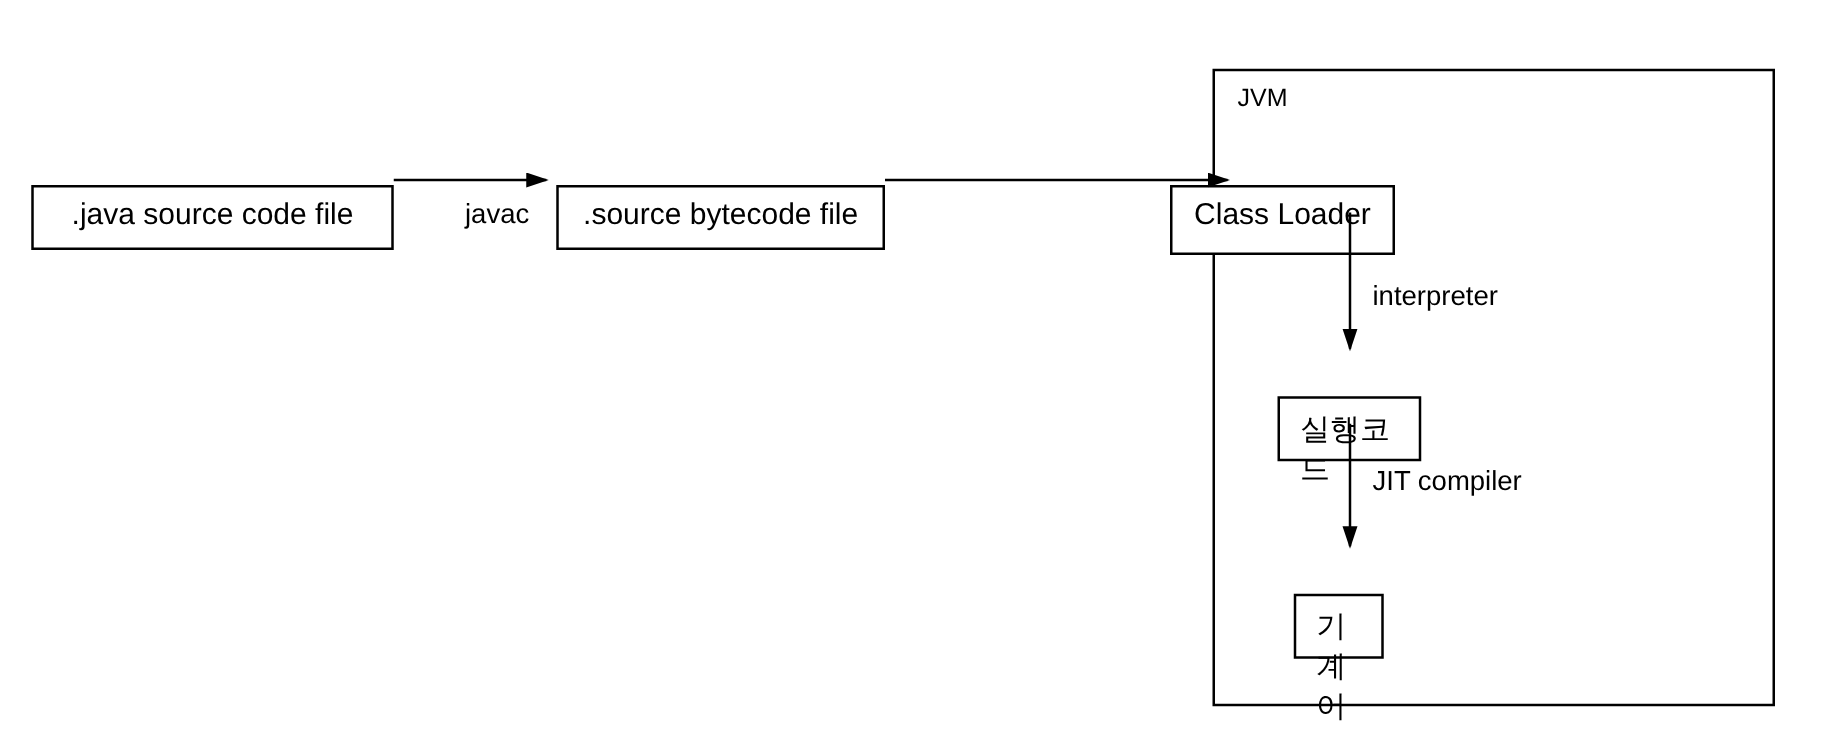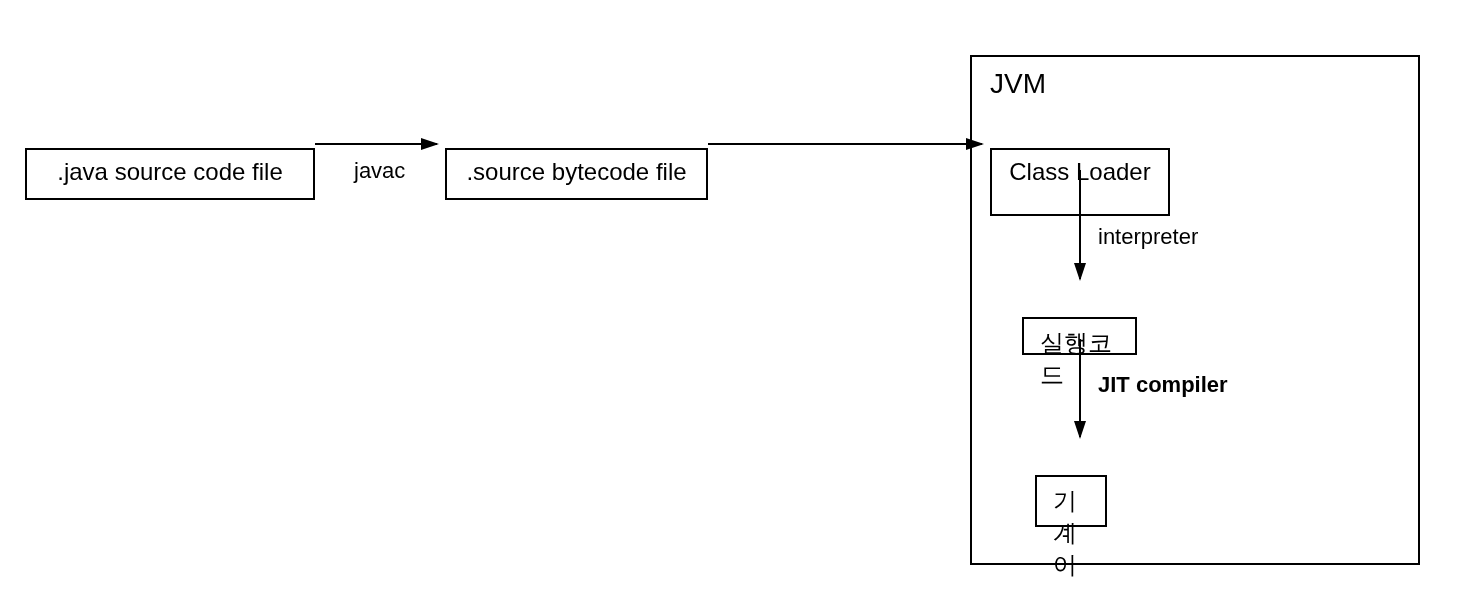--- a/index.html
+++ b/index.html
@@ -29,62 +29,62 @@
       position: absolute;
       font-size: 22px;
     }
     .container-box {
       position: absolute;
       border: 2px solid #000;
       background: transparent;
     }
     .container-label {
       position: absolute;
-      font-size: 28px;
+      font-size: 20px;
     }
     svg.arrow {
       position: absolute;
       overflow: visible;
     }
   </style>
 </head>
 <body>
 
 <div class="container-box" style="left: 970px; top: 55px; width: 450px; height: 510px;"></div>
 <div class="container-label" style="left: 990px; top: 68px;">JVM</div>
 
 <div class="box" style="left: 25px; top: 118px; width: 290px; height: 52px;">
   <span>.java source code file</span>
 </div>
 
 <div class="box" style="left: 445px; top: 118px; width: 263px; height: 52px;">
   <span>.source bytecode file</span>
 </div>
 
-<div class="box" style="left: 990px; top: 118px; width: 180px; height: 68px;">
+<div class="box" style="left: 936px; top: 118px; width: 180px; height: 56px;">
   <span>Class Loader</span>
 </div>
 
-<div class="box" style="left: 1022px; top: 287px; width: 115px; height: 38px;">
+<div class="box" style="left: 1022px; top: 287px; width: 115px; height: 52px;">
   <span>실행코드</span>
 </div>
 
 <div class="box" style="left: 1035px; top: 445px; width: 72px; height: 52px;">
   <span>기계어</span>
 </div>
 
 <svg class="arrow" style="left: 315px; top: 135px; width: 130px; height: 20px;">
   <defs>
     <marker id="ah1" markerWidth="10" markerHeight="10" refX="8" refY="3" orient="auto">
       <path d="M0,0 L9,3 L0,6 Z" fill="#000"></path>
     </marker>
   </defs>
   <line x1="0" y1="9" x2="122" y2="9" stroke="#000" stroke-width="2" marker-end="url(#ah1)"></line>
 </svg>
-<div class="label" style="left: 354px; top: 158px; text-align: right;">javac</div>
+<div class="label" style="left: 372px; top: 158px; text-align: right;">javac</div>
 
 <svg class="arrow" style="left: 708px; top: 135px; width: 282px; height: 20px;">
   <defs>
     <marker id="ah2" markerWidth="10" markerHeight="10" refX="8" refY="3" orient="auto">
       <path d="M0,0 L9,3 L0,6 Z" fill="#000"></path>
     </marker>
   </defs>
   <line x1="0" y1="9" x2="274" y2="9" stroke="#000" stroke-width="2" marker-end="url(#ah2)"></line>
 </svg>
 
@@ -99,13 +99,13 @@
 <div class="label" style="left: 1098px; top: 224px;">interpreter</div>
 
 <svg class="arrow" style="left: 1070px; top: 339px; width: 20px; height: 106px;">
   <defs>
     <marker id="ah4" markerWidth="10" markerHeight="10" refX="8" refY="3" orient="auto">
       <path d="M0,0 L9,3 L0,6 Z" fill="#000"></path>
     </marker>
   </defs>
   <line x1="10" y1="0" x2="10" y2="98" stroke="#000" stroke-width="2" marker-end="url(#ah4)"></line>
 </svg>
-<div class="label" style="left: 1098px; top: 372px; font-weight: bold;">JIT compiler</div>
+<div class="label" style="left: 1098px; top: 372px;">JIT compiler</div>
 
 </body></html>

